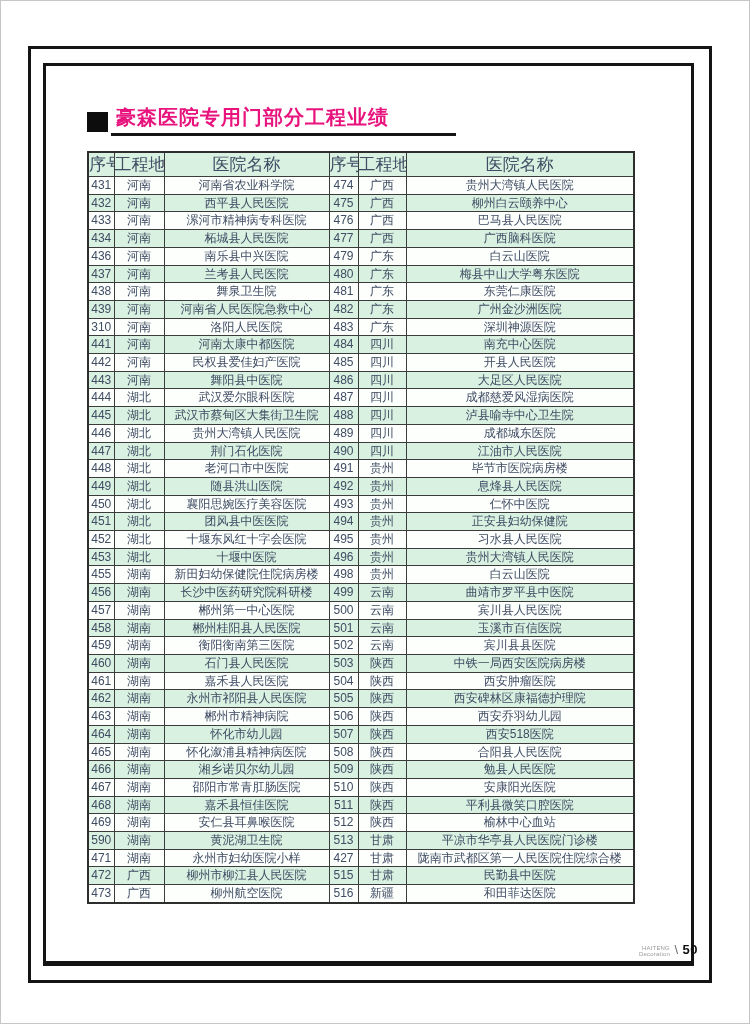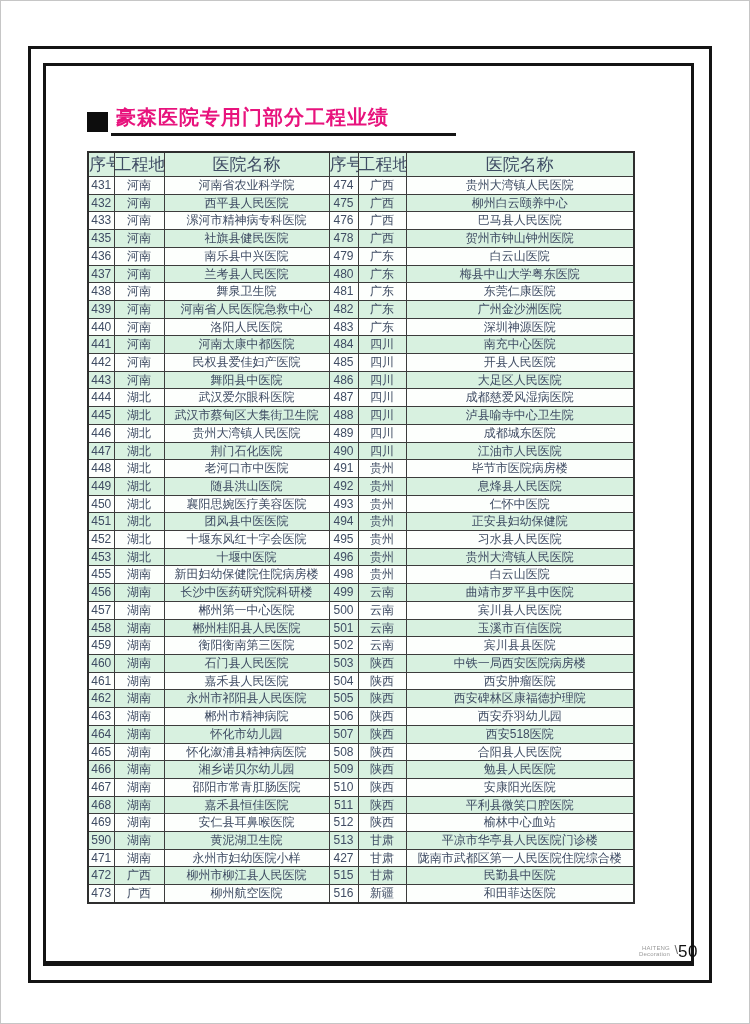--- a/index.html
+++ b/index.html
@@ -62,21 +62,21 @@
     position:absolute;right:28px;top:4px;
     font-size:6px;line-height:6px;color:#9a9a9a;text-align:right;
     letter-spacing:0.2px;
   }
   .footer .slash{
     position:absolute;right:20px;top:1px;
     font-size:13px;color:#6a6a6a;
   }
   .footer .pagenum{
     position:absolute;right:0;top:1px;
-    font-size:17px;font-weight:normal;color:#101010;letter-spacing:0.5px;
+    font-size:13px;font-weight:bold;color:#101010;letter-spacing:0.5px;
   }
 </style>
 </head>
 <body>
 
 <div class="page-edge"></div>
 <div class="outer-frame"></div>
 <div class="inner-frame"></div>
 
 <div class="title-bullet"></div>
@@ -121,26 +121,26 @@
       </tr>
       <tr>
         <td>433</td>
         <td>河南</td>
         <td>漯河市精神病专科医院</td>
         <td>476</td>
         <td>广西</td>
         <td>巴马县人民医院</td>
       </tr>
       <tr>
-        <td>435</td>
-        <td>河南</td>
-        <td>社旗县健民医院</td>
-        <td>478</td>
-        <td>广西</td>
-        <td>贺州市钟山钟州医院</td>
+        <td>434</td>
+        <td>河南</td>
+        <td>柘城县人民医院</td>
+        <td>477</td>
+        <td>广西</td>
+        <td>广西脑科医院</td>
       </tr>
       <tr>
         <td>436</td>
         <td>河南</td>
         <td>南乐县中兴医院</td>
         <td>479</td>
         <td>广东</td>
         <td>白云山医院</td>
       </tr>
       <tr>
@@ -161,21 +161,21 @@
       </tr>
       <tr>
         <td>439</td>
         <td>河南</td>
         <td>河南省人民医院急救中心</td>
         <td>482</td>
         <td>广东</td>
         <td>广州金沙洲医院</td>
       </tr>
       <tr>
-        <td>440</td>
+        <td>310</td>
         <td>河南</td>
         <td>洛阳人民医院</td>
         <td>483</td>
         <td>广东</td>
         <td>深圳神源医院</td>
       </tr>
       <tr>
         <td>441</td>
         <td>河南</td>
         <td>河南太康中都医院</td>

